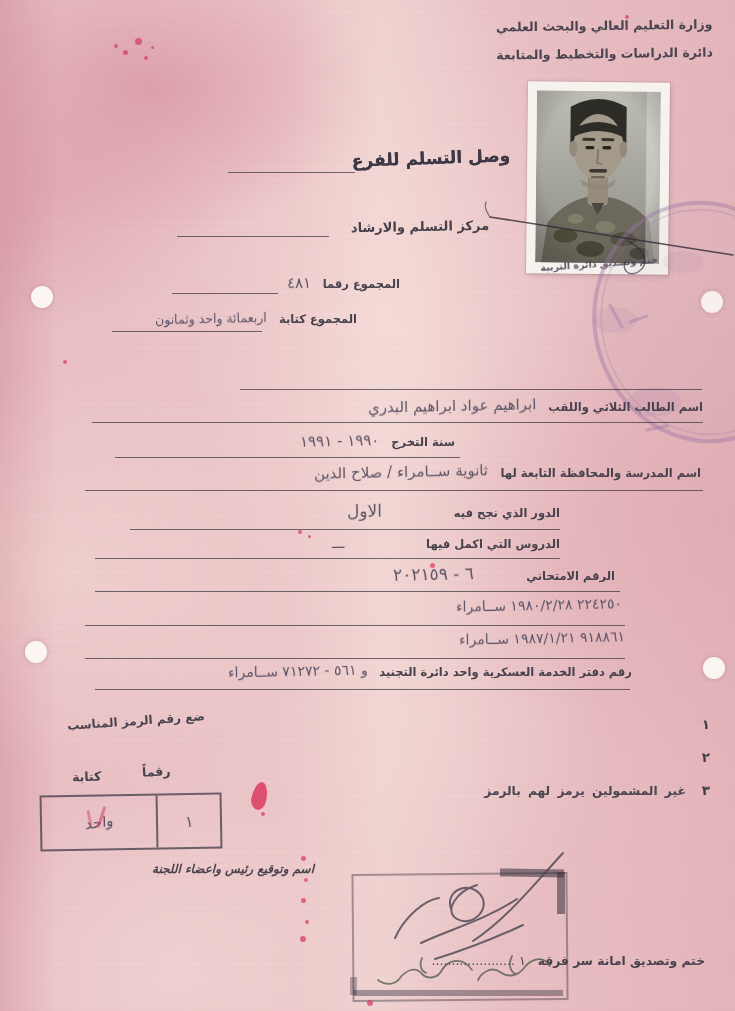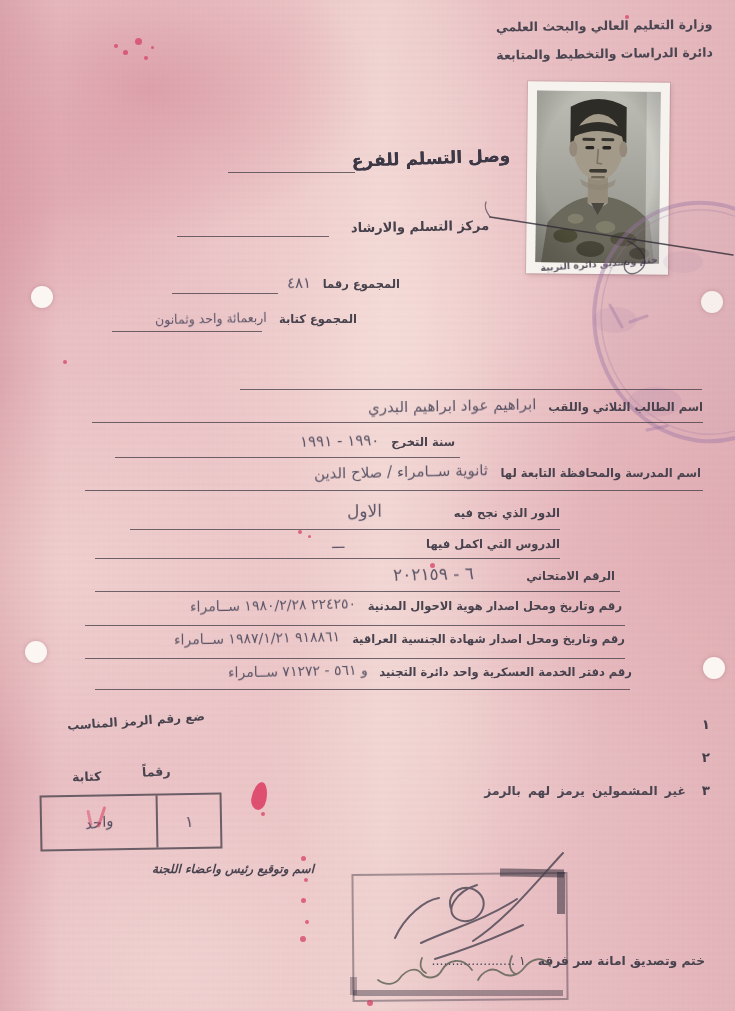--- a/index.html
+++ b/index.html
@@ -180,27 +180,25 @@
   </div>
   <div class="rule" style="left:95px;top:558px;width:465px;"></div>
 
   <div class="row" style="top:564px;right:120px;">
     <span class="lbl">الرقم الامتحاني</span>
     <span class="hand hand-lg" style="margin-right:40px;">‎٦ - ٢٠٢١٥٩</span>
   </div>
   <div class="rule" style="left:95px;top:591px;width:525px;"></div>
 
   <div class="row" style="top:597px;right:113px;">
-    <span class="lbl">رقم وتاريخ ومحل اصدار هوية الاحوال المدنية</span>
     <span class="hand">٢٢٤٢٥٠‏ ١٩٨٠/٢/٢٨‏ ســامراء</span>
   </div>
   <div class="rule" style="left:85px;top:625px;width:540px;"></div>
 
   <div class="row" style="top:630px;right:110px;">
-    <span class="lbl">رقم وتاريخ ومحل اصدار شهادة الجنسية العراقية</span>
     <span class="hand">٩١٨٨٦١‏ ١٩٨٧/١/٢١‏ ســامراء</span>
   </div>
   <div class="rule" style="left:85px;top:658px;width:540px;"></div>
 
   <div class="row" style="top:663px;right:103px;">
     <span class="lbl">رقم دفتر الخدمة العسكرية واحد دائرة التجنيد</span>
     <span class="hand">و ٥٦١‏ - ٧١٢٧٢‏ ســامراء</span>
   </div>
   <div class="rule" style="left:95px;top:689px;width:535px;"></div>
 

